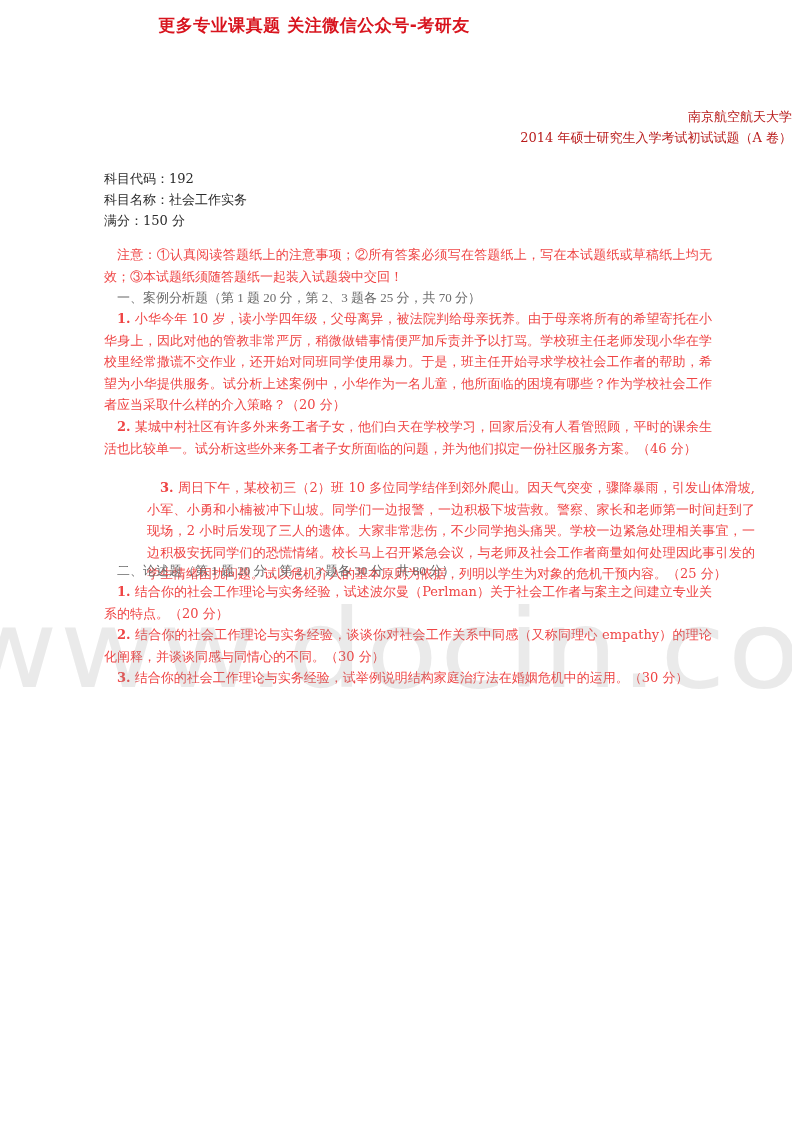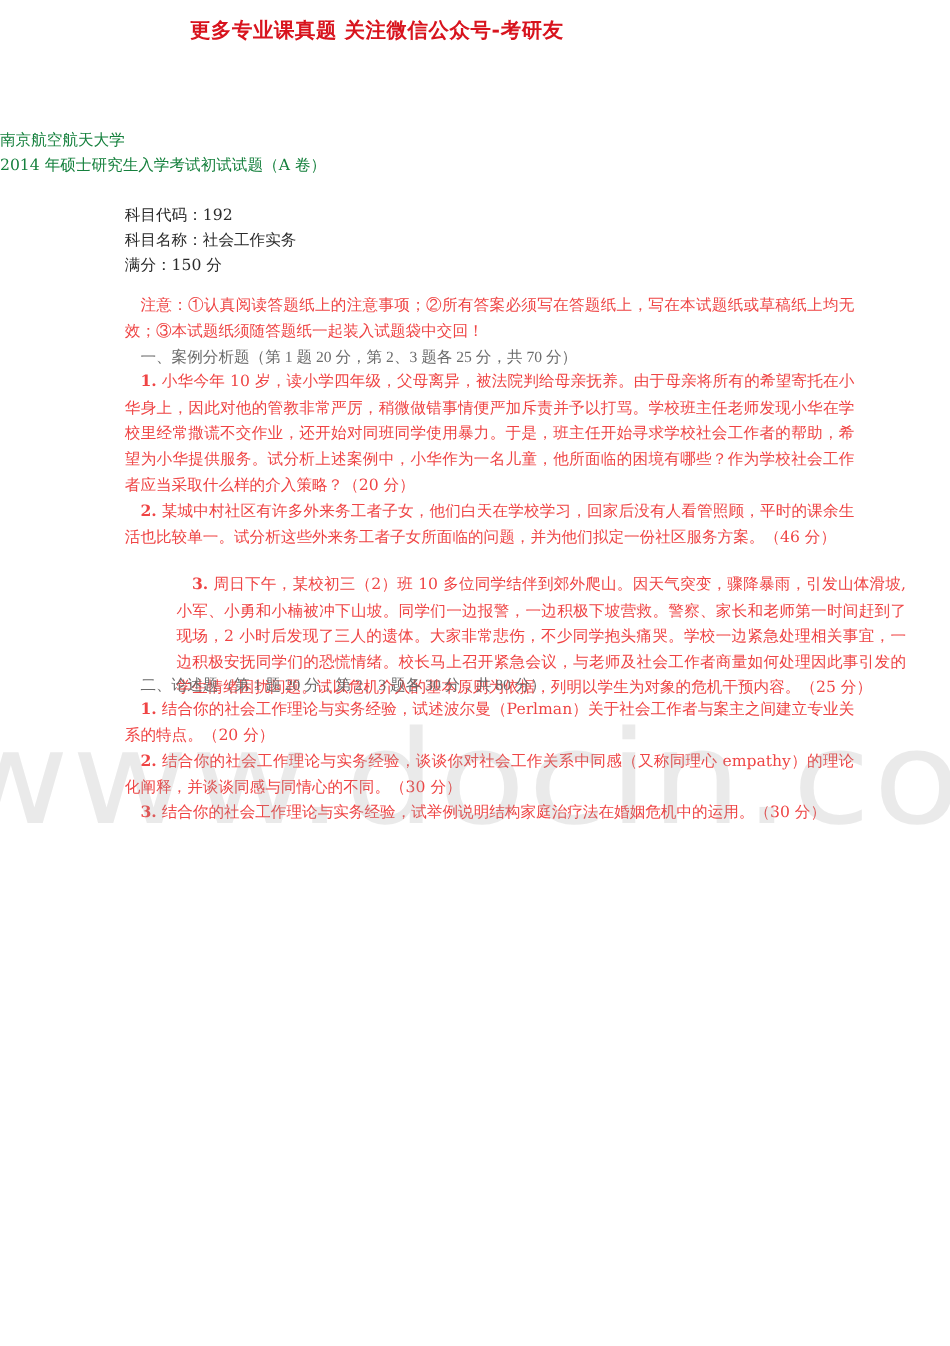--- a/index.html
+++ b/index.html
@@ -12,21 +12,21 @@
     color: #d8141e; font-family: "DejaVu Sans", "Liberation Sans", sans-serif;
     font-weight: bold; font-size: 17px; letter-spacing: 0.5px;
   }
   .watermark {
     position: absolute; top: 596px; left: 0; width: 792px; text-align: center;
     font-family: "DejaVu Sans", "Liberation Sans", sans-serif;
     font-size: 108px; color: rgba(160,160,160,0.22); letter-spacing: 2px; line-height: 1;
     pointer-events: none; z-index: 2; transform: scaleX(1.1); transform-origin: center;
   }
   .title {
-    position: absolute; left: 0; width: 792px; text-align: left; font-size: 13px; color: #15803d;
+    position: absolute; left: 0; width: 792px; text-align: right; font-size: 13px; color: #b91c1c;
   }
   .meta { position: absolute; left: 104px; font-size: 13px; color: #2a2a2a; }
   .para {
     position: absolute; left: 104px; width: 608px; font-size: 13px; line-height: 21.6px;
     text-align: justify; color: #ef4444; z-index: 1;
   }
   .indent { text-indent: 1em; }
   .section { color: #6a6a6a; font-family: Liberation Serif, serif; }
   .num { font-weight: bold; }
 </style>

